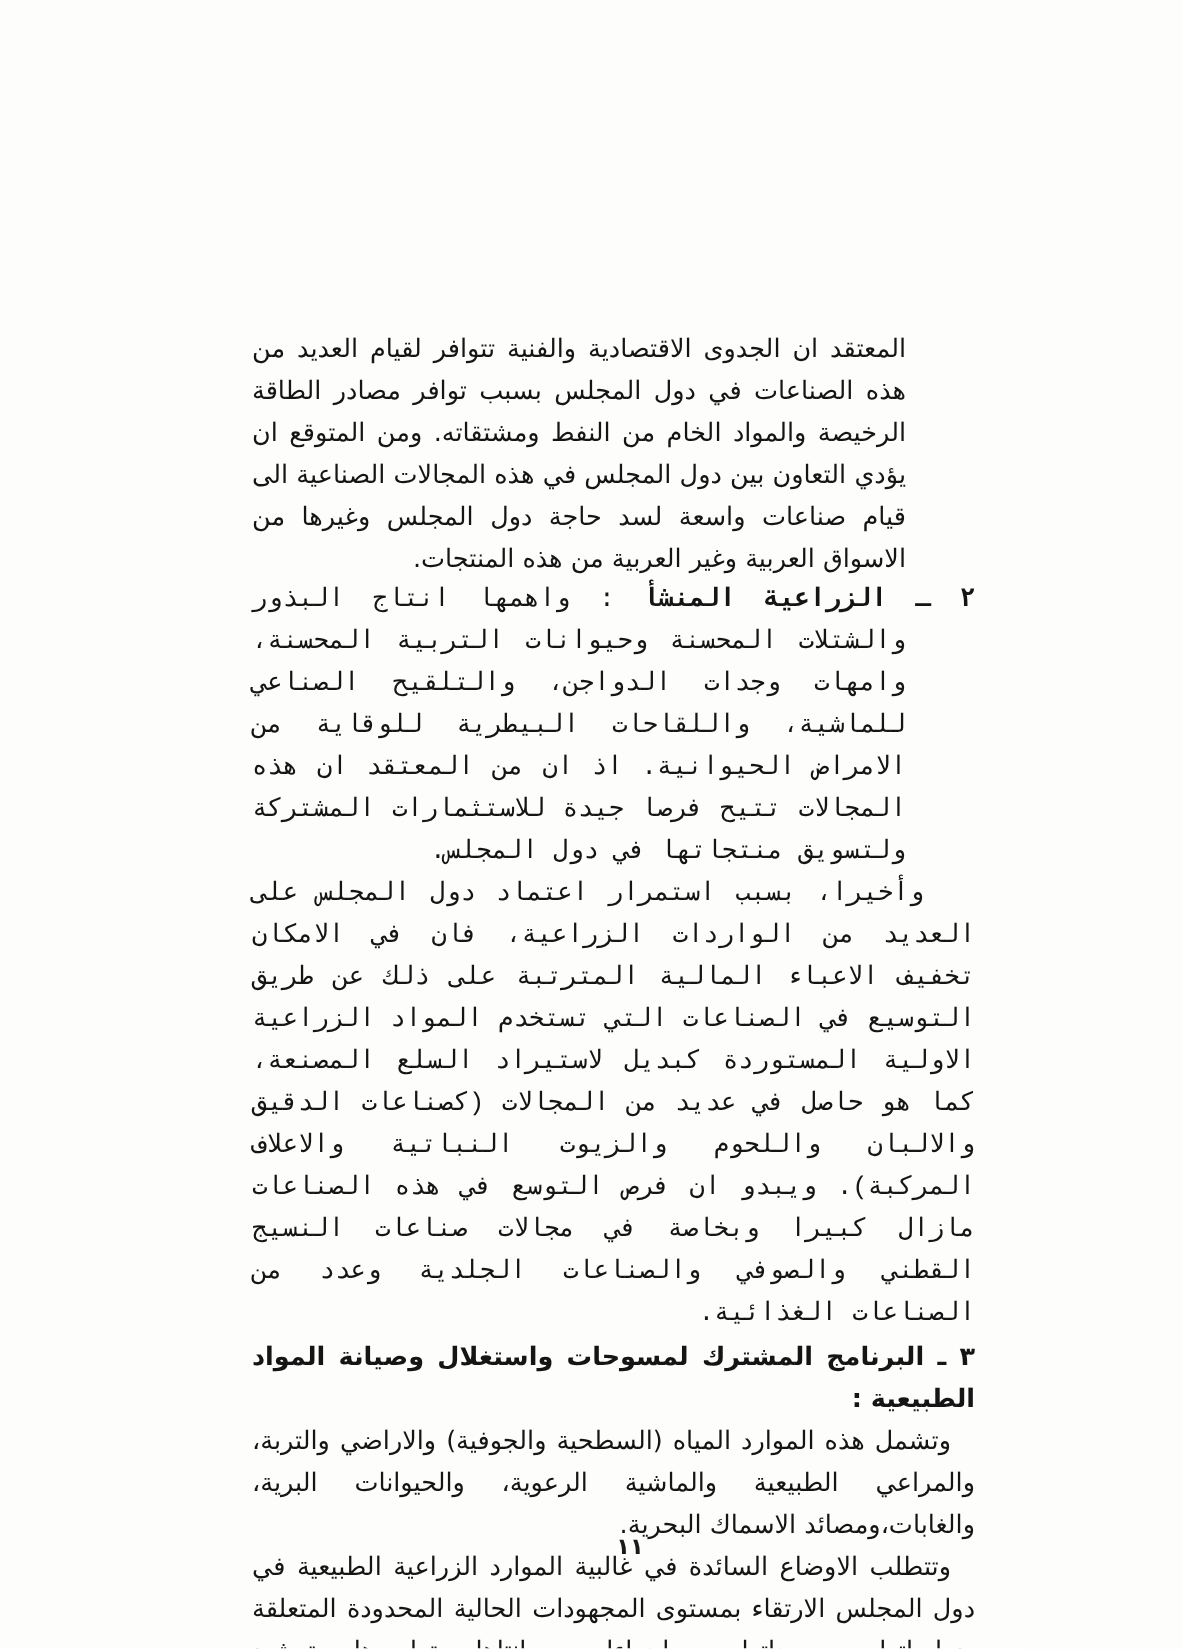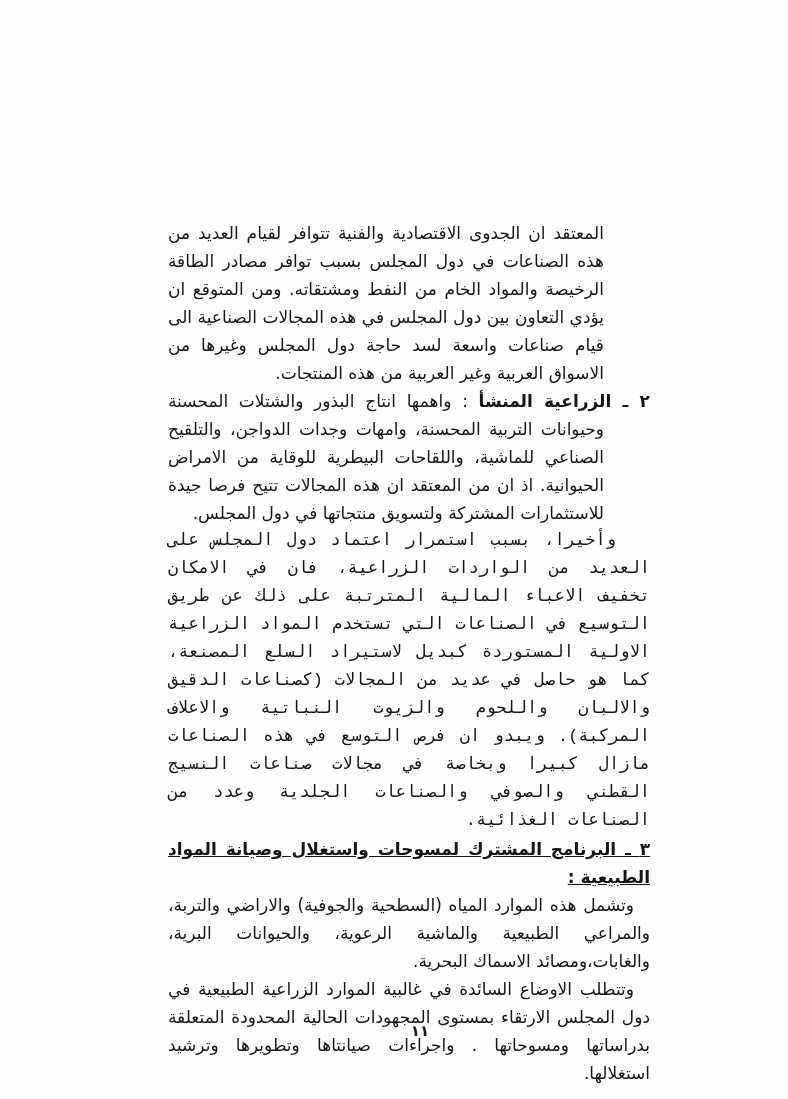--- a/index.html
+++ b/index.html
@@ -19,27 +19,27 @@
     width: 482px;
     direction: rtl;
     unicode-bidi: embed;
     text-align: justify;
     font-size: 17px;
     line-height: 28px;
     letter-spacing: 0;
   }
   .text-block p { margin: 0; }
   
-  .hang { padding-right: 46px; text-indent: -46px; }
+  .hang { padding-right: 46px; text-indent: -46px; font-family: Liberation Mono, monospace; }
   
   .cont { padding-right: 46px; }
   
   .indent-lg { text-indent: 34px; font-family: Liberation Mono, monospace; }
   .indent-sm { text-indent: 16px; }
-  .sec-heading { margin-top: 15px; margin-bottom: 3px; font-weight: bold; text-decoration: underline; }
+  .sec-heading { margin-top: 15px; margin-bottom: 3px; font-weight: bold; }
   strong { font-weight: bold; }
   .page-number {
     position: absolute;
     top: 1022px;
     left: 0;
     width: 100%;
     text-align: center;
     text-indent: 12px;
     font-size: 15px;
     font-weight: bold;

